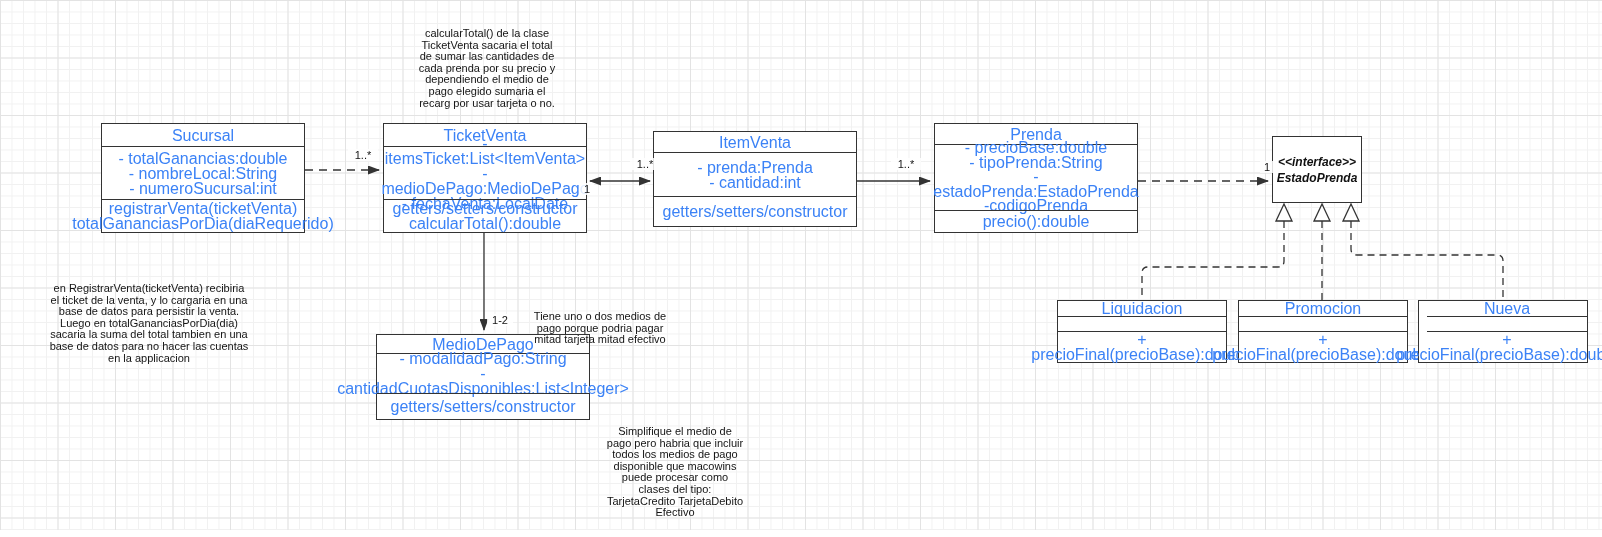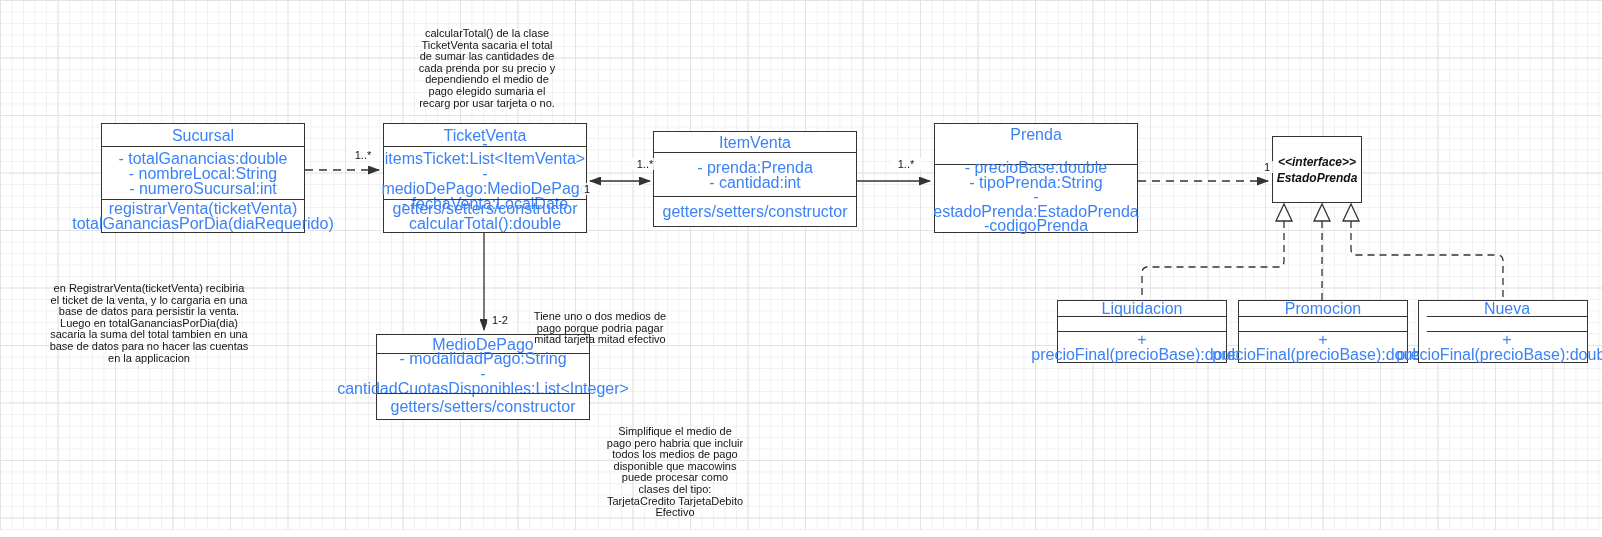--- a/index.html
+++ b/index.html
@@ -41,21 +41,21 @@
   }
   .bottom-strip{position:absolute; left:0; bottom:0; width:1602px; height:7px; background:#fff;}
 
   
   .pos-sucursal{left:101px; top:123px; width:204px; height:110px;}
   .pos-sucursal .c-title{height:22px;} .pos-sucursal .c-attrs{height:53px;} .pos-sucursal .c-methods{flex:1;}
   .pos-ticketventa{left:383px; top:123px; width:204px; height:110px;}
   .pos-ticketventa .c-title{height:22px;} .pos-ticketventa .c-attrs{height:53px;} .pos-ticketventa .c-methods{flex:1;}
   .pos-itemventa{left:653px; top:131px; width:204px; height:96px;}
   .pos-itemventa .c-title{height:20px;} .pos-itemventa .c-attrs{height:44px;} .pos-itemventa .c-methods{flex:1;}
-  .pos-prenda{left:934px; top:123px; width:204px; height:110px;gap:20px;}
+  .pos-prenda{left:934px; top:123px; width:204px; height:110px;}
   .pos-prenda .c-title{height:20px;} .pos-prenda .c-attrs{height:66px; line-height:14.5px;} .pos-prenda .c-methods{flex:1;}
   .pos-mediodepago{left:376px; top:334px; width:214px; height:86px;}
   .pos-mediodepago .c-title{height:18px;} .pos-mediodepago .c-attrs{height:40px;} .pos-mediodepago .c-methods{flex:1;}
   .pos-estadoprenda{left:1272px; top:136px; width:90px; height:67px;font-style:italic;}
   .pos-liquidacion{left:1057px; top:300px; width:170px; height:63px;}
   .pos-promocion{left:1238px; top:300px; width:170px; height:63px;}
   .pos-nueva{left:1418px; top:300px; width:170px; height:63px;padding-left:8px;}
   .sub .c-title{height:18px;} .sub .c-attrs{height:24px;} .sub .c-methods{flex:1;}
 
   .pos-note-calcular{left:397px; top:28px; width:180px;}
@@ -125,20 +125,21 @@
 - cantidad:int</div>
     <div class="cmp c-methods">getters/setters/constructor</div>
   </div>
 
   <div class="uml-class pos-prenda">
     <div class="cmp c-title">Prenda</div>
     <div class="cmp c-attrs">- precioBase:double
 - tipoPrenda:String
 - estadoPrenda:EstadoPrenda
 -codigoPrenda</div>
+    <div class="cmp c-methods">precio():double</div>
   </div>
 
   <div class="uml-class pos-mediodepago">
     <div class="cmp c-title">MedioDePago</div>
     <div class="cmp c-attrs">- modalidadPago:String
 - cantidadCuotasDisponibles:List&lt;Integer&gt;</div>
     <div class="cmp c-methods">getters/setters/constructor</div>
   </div>
 
   <div class="uml-iface pos-estadoprenda">

